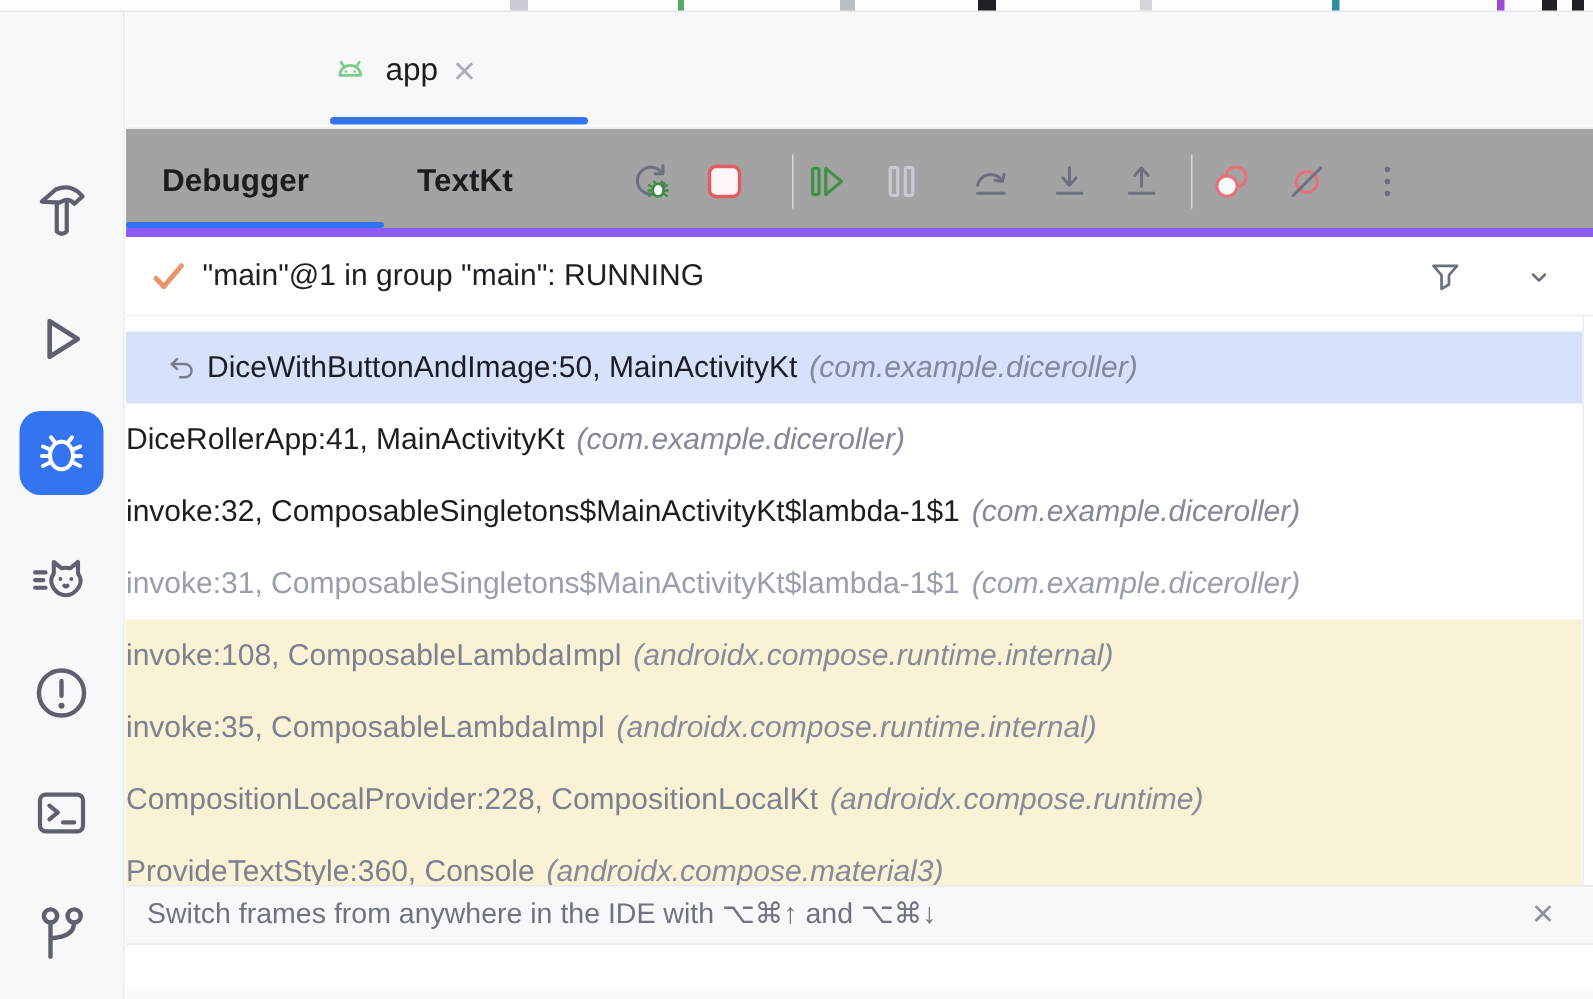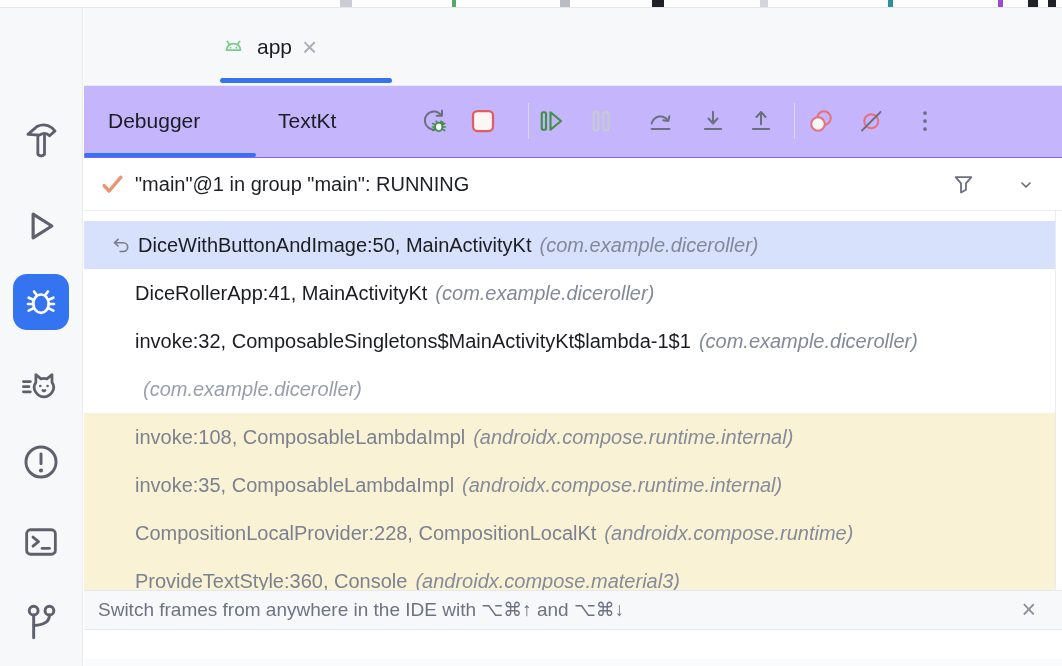--- a/index.html
+++ b/index.html
@@ -31,21 +31,21 @@
   .debug-title { position:absolute; left:24px; top:0; height:78px; line-height:76px;
     font-size:22px; font-weight:bold; color:#1b1d22; }
   .run-tab { position:absolute; left:136px; top:0; width:172px; height:78px;
     display:flex; align-items:center; justify-content:flex-start; gap:10px; cursor:pointer; }
   .run-tab .label { font-size:21px; color:#1b1d22; }
   .tab-close { font-size:26px; color:#a8adba; line-height:1; cursor:pointer; }
   .tab-underline { position:absolute; left:136px; bottom:2px; width:172px; height:5px;
     background:#3574f0; border-radius:3px; }
 
   .toolbar-row { position:absolute; top:78px; left:0; width:978px; height:72px;
-    background:#c4b5fd; border-bottom:1px solid #8b5cf6; }
+    background:#a3a3a3; border-bottom:6px solid #8b5cf6;font-weight:bold; }
   .tool-tab { position:absolute; top:0; height:72px; line-height:70px; font-size:21px;
     color:#1b1d22; cursor:pointer; }
   .tool-tab.debugger { left:24px; }
   .tool-tab.console  { left:194px; }
   .tool-underline { position:absolute; left:0; bottom:0; width:172px; height:4px;
     background:#3574f0; border-radius:2px; }
   .tb-icon { position:absolute; top:20px; width:30px; height:30px; cursor:pointer; }
   .tb-sep { position:absolute; top:17px; width:1px; height:36px; background:#d8dae0; }
 
   .thread-bar { position:absolute; top:150px; left:0; width:978px; height:53px;
@@ -55,21 +55,21 @@
     font-size:20px; color:#1d1f24; }
   .filter-btn { position:absolute; left:866px; top:13px; cursor:pointer; }
   .chevron-btn { position:absolute; left:930px; top:15px; cursor:pointer; }
 
   
   .frames { position:absolute; top:203px; left:0; width:978px; height:408px;
     background:#ffffff; overflow:hidden; padding-top:10px; }
   .yellow-fill { position:absolute; top:202px; left:0; width:971px; height:206px;
     background:#faf2d4; }
   .frame-row { position:relative; height:48px; width:971px; display:flex; align-items:center;
-    padding-left:51px; white-space:nowrap; overflow:hidden; font-size:20px; cursor:pointer; }
+    white-space:nowrap; overflow:hidden; font-size:20px; cursor:pointer; }
   .frame-row.selected { background:#d8e1fb; padding-left:26px; }
   .frame-row .undo-icon { margin-right:6px; flex:0 0 auto; }
   .frame-row .loc { color:#1b1d22; }
   .frame-row .pkg { font-style:italic; color:#83889a; margin-left:8px; }
   .frame-row.muted .loc, .frame-row.muted .pkg { color:#989eac; }
   .frame-row.focus .loc { color:#7b8191; }
   .frame-row.focus .pkg { color:#858b9b; }
   .right-gutter { position:absolute; top:203px; right:0; width:7px; height:408px;
     background:#ffffff; border-left:1px solid #ebecf0; }
 
@@ -293,20 +293,21 @@
       <span class="loc">DiceRollerApp:41, MainActivityKt</span>
       <span class="pkg">(com.example.diceroller)</span>
     </div>
 
     <div class="frame-row">
       <span class="loc">invoke:32, ComposableSingletons$MainActivityKt$lambda-1$1</span>
       <span class="pkg">(com.example.diceroller)</span>
     </div>
 
     <div class="frame-row muted">
+      <span class="loc">invoke:31, ComposableSingletons$MainActivityKt$lambda-1$1</span>
       <span class="pkg">(com.example.diceroller)</span>
     </div>
 
     <div class="frame-row focus">
       <span class="loc">invoke:108, ComposableLambdaImpl</span>
       <span class="pkg">(androidx.compose.runtime.internal)</span>
     </div>
 
     <div class="frame-row focus">
       <span class="loc">invoke:35, ComposableLambdaImpl</span>

